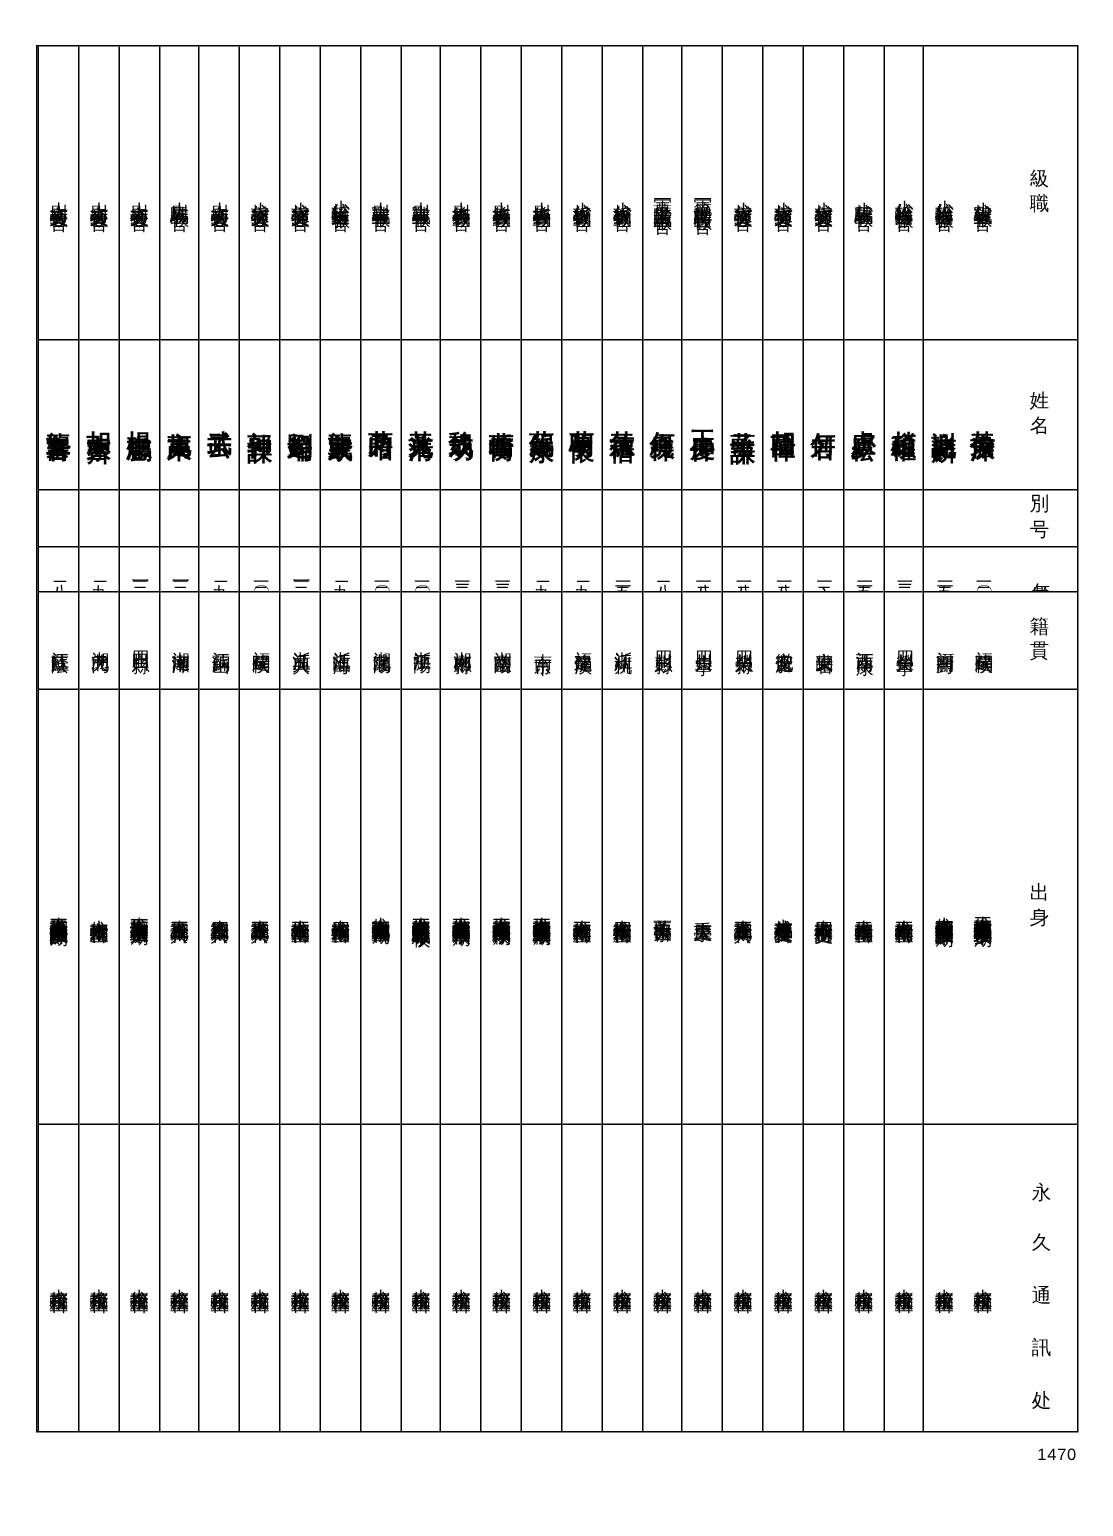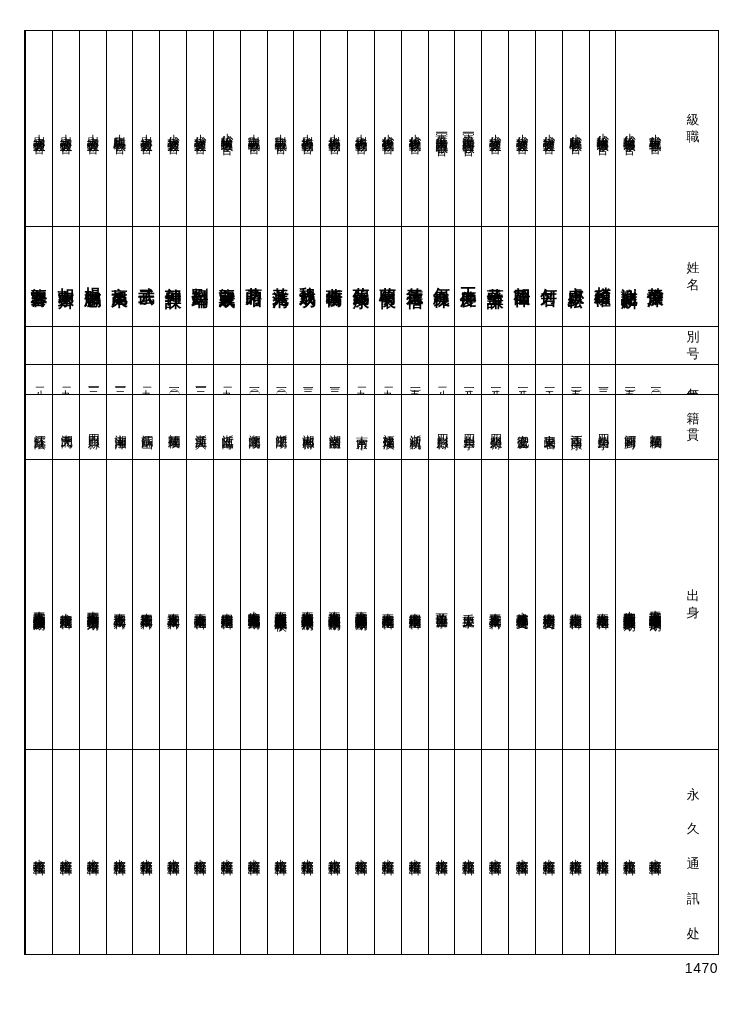--- a/index.html
+++ b/index.html
@@ -118,21 +118,21 @@
     letter-spacing: 0;
     line-height: 1.25;
     white-space: pre;
     text-align: center;
   }
 
   .page-number {
     position: absolute;
     right: 24px;
     bottom: 48px;
-    font-size: 14px;
+    font-size: 11px;
     font-family: "Liberation Sans", sans-serif;
     letter-spacing: 0.5px;
   }
 </style>
 </head>
 <body>
 
 <div id="page">
 
   <div class="table-wrap">

